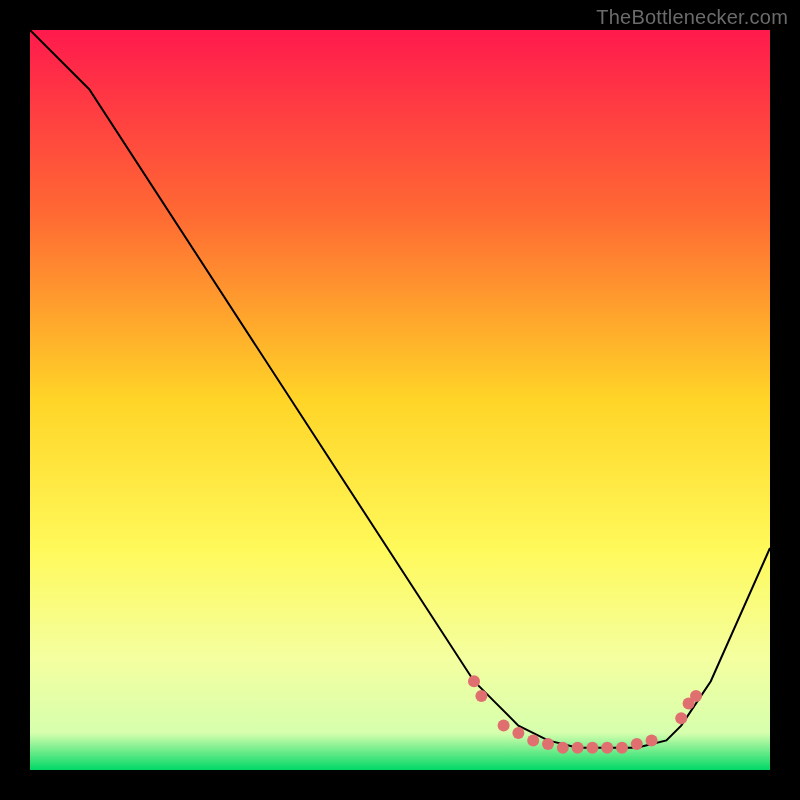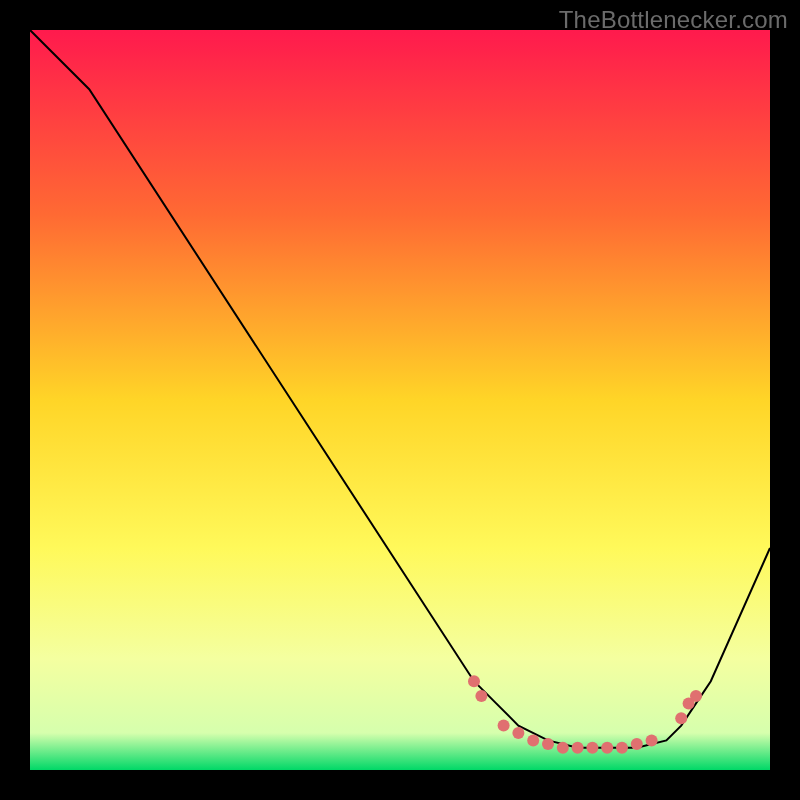--- a/index.html
+++ b/index.html
@@ -24,21 +24,21 @@
     left: 0;
     top: 0;
     width: 740px;
     height: 740px;
   }
   .watermark {
     position: absolute;
     top: 6px;
     right: 12px;
     color: #6b6b6b;
-    font-size: 24px;
+    font-size: 20px;
     font-weight: 500;
     letter-spacing: 0.2px;
     z-index: 10;
   }
   svg {
     display: block;
   }
 </style>
 </head>
 <body>

